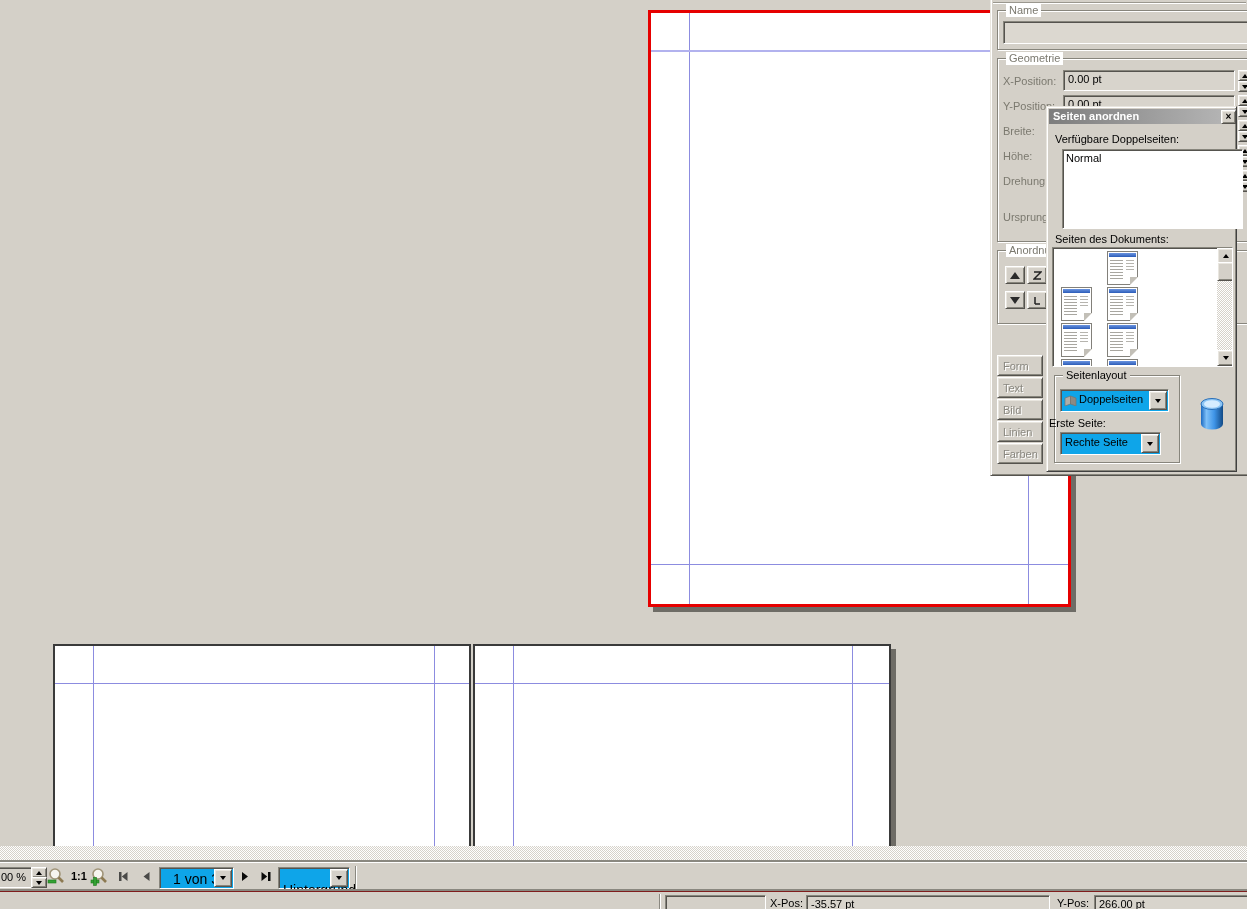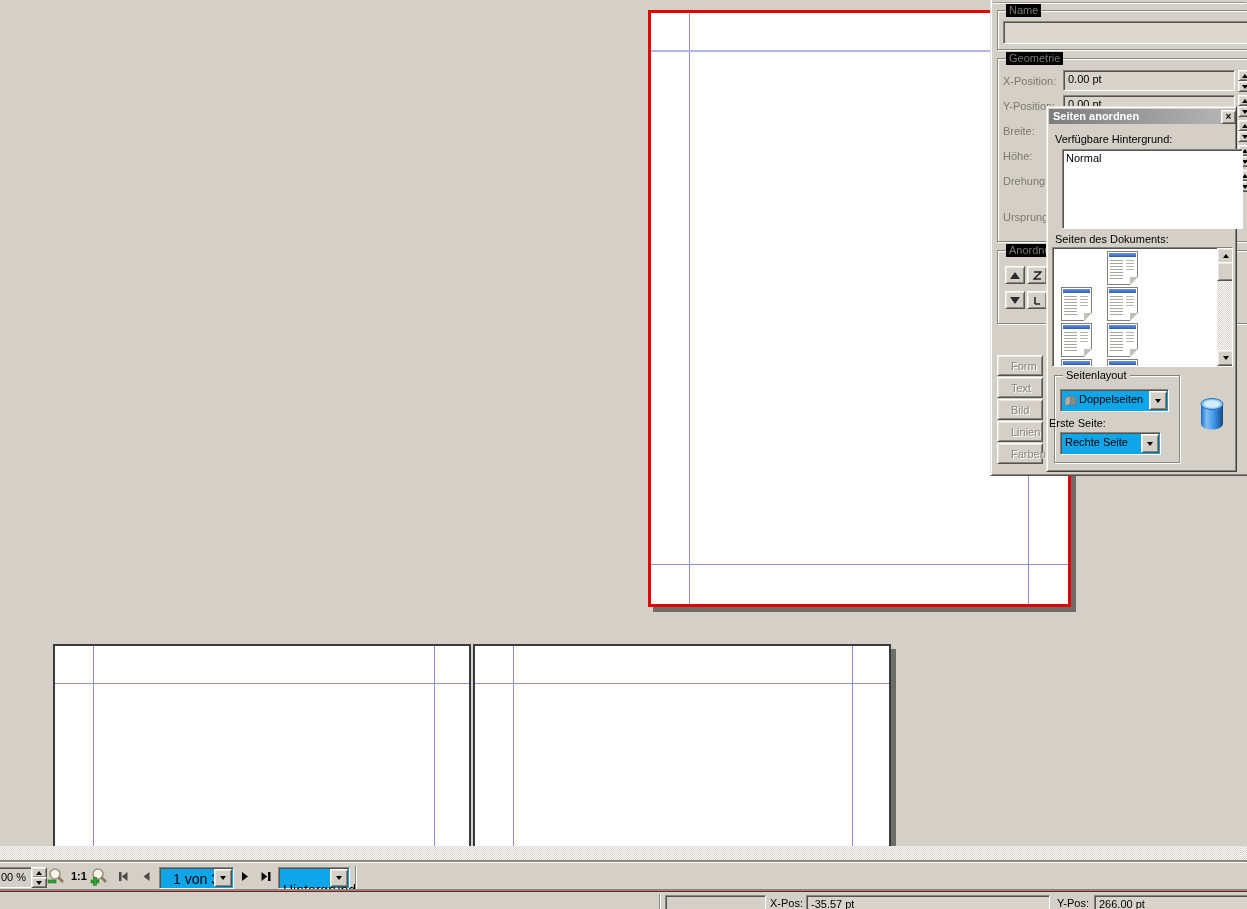--- a/index.html
+++ b/index.html
@@ -9,21 +9,21 @@
   
   .sunken{border:1px solid;border-color:#87857c #fff #fff #87857c;
           box-shadow:inset 1px 1px 0 #55534e;background:#d4d0c8;}
   .sunkenw{border:1px solid;border-color:#87857c #fff #fff #87857c;
           box-shadow:inset 1px 1px 0 #55534e;background:#fff;}
   .raised{border:1px solid;border-color:#fff #55534e #55534e #fff;
           box-shadow:inset 1px 1px 0 #e9e6df,inset -1px -1px 0 #87857c;background:#d4d0c8;}
   .winbox{border:1px solid;border-color:#e9e6df #404040 #404040 #e9e6df;
           box-shadow:inset 1px 1px 0 #fff,inset -1px -1px 0 #87857c;background:#d4d0c8;}
   .groupbox{border:1px solid #87857c;box-shadow:inset 1px 1px 0 #fff,1px 1px 0 #fff;}
-  .gblabel{position:absolute;top:-7px;left:8px;background:#000000;padding:0 3px;line-height:13px;}
+  .gblabel{position:absolute;top:-7px;left:8px;background:#ffffff;padding:0 3px;line-height:13px;}
   .graytext{color:#7b796f;}
   .checker{background:repeating-conic-gradient(#ffffff 0% 25%,#d6d2ca 25% 50%) 0 0/2px 2px;}
   
   .page{background:#fff;box-sizing:border-box;}
   .guide-v{position:absolute;top:0;bottom:0;width:1px;background:#8c8ce0;}
   .guide-h{position:absolute;left:0;right:0;height:1px;background:#8c8ce0;}
   
   .pagethumb{position:absolute;width:29px;height:32px;background:#fff;border:1px solid #82807a;}
   .pt-bar{position:absolute;top:1px;left:1px;right:1px;height:4px;background:linear-gradient(#6a94e0,#2c5cb8);}
   .pt-l{position:absolute;top:8px;left:2px;width:13px;bottom:3px;
@@ -37,21 +37,21 @@
   .tri-dn{width:0;height:0;border:3px solid transparent;border-top:4px solid #000;border-bottom:none;display:inline-block;}
   .tri-up.big{border-width:5px;border-bottom-width:7px;}
   .tri-dn.big{border-width:5px;border-top-width:7px;}
   .spinbtn{width:12px;height:9px;display:flex;align-items:center;justify-content:center;}
   .ddbtn{position:absolute;right:1px;top:1px;bottom:1px;width:16px;display:flex;align-items:center;justify-content:center;}
   .combo{background:#0ea5e9;}
   .combo .ctext{position:absolute;left:4px;top:3px;white-space:nowrap;}
   .plabel{white-space:nowrap;}
   .field{background:#d8d4cc;}
   .field span{position:absolute;left:4px;top:2px;white-space:nowrap;}
-  .tabbtn{width:46px;height:21px;line-height:20px;padding-left:13px;box-sizing:border-box;
+  .tabbtn{width:46px;height:21px;line-height:20px;padding-left:5px;box-sizing:border-box;
           color:#8a8880;text-shadow:1px 1px 0 #fff;}
   .navbtn{width:16px;height:15px;display:flex;align-items:center;justify-content:center;}
   .titlebar{background:linear-gradient(90deg,#7d7d7d,#b8b8b8);color:#fff;font-weight:bold;
             font-size:11px;line-height:15px;padding-left:4px;}
 </style>
 </head>
 <body>
 
 <div id="root">
 
@@ -263,21 +263,21 @@
         <div class="abs raised tabbtn" style="left:0;top:44px">Bild</div>
         <div class="abs raised tabbtn" style="left:0;top:66px">Linien</div>
         <div class="abs raised tabbtn" style="left:0;top:88px">Farben</div>
       </div>
   </div>
 
   <div class="abs winbox" id="dialog" style="left:1046px;top:106px;width:191px;height:366px;z-index:20;box-sizing:border-box;">
     <div class="abs titlebar" style="left:2px;top:2px;width:183px;height:15px;">Seiten anordnen</div>
     <div class="abs raised" style="left:174px;top:3px;width:13px;height:12px;text-align:center;font-size:10px;font-weight:bold;line-height:11px;">×</div>
 
-    <div class="abs plabel" style="left:8px;top:26px;">Verfügbare Hintergrund:</div>
+    <div class="abs plabel" style="left:8px;top:26px;">Verfügbare Doppelseiten:</div>
     <div class="abs sunkenw" style="left:15px;top:42px;width:179px;height:78px;">
         <div class="abs" style="left:3px;top:2px">Normal</div>
       </div>
 
     <div class="abs plabel" style="left:8px;top:126px;">Seiten des Dokuments:</div>
     <div class="abs sunkenw" style="left:5px;top:140px;width:179px;height:118px;overflow:hidden;">
       <div>
           <div class="pagethumb" style="left:54px;top:3px">
             <div class="pt-bar"></div>
             <div class="pt-l"></div>

